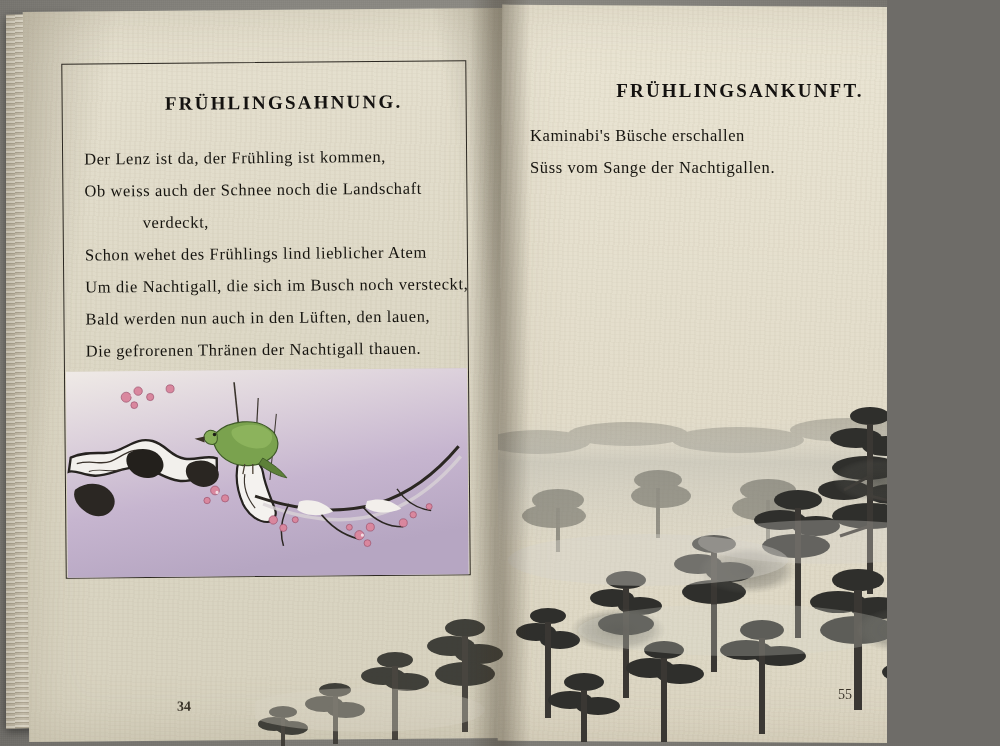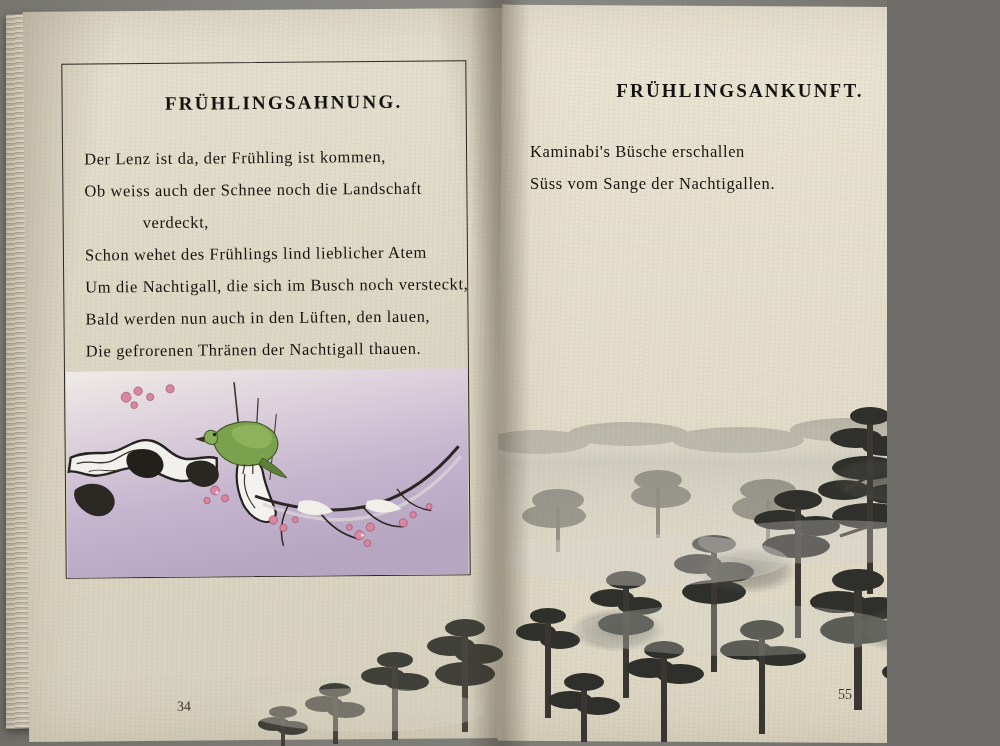--- a/index.html
+++ b/index.html
@@ -174,29 +174,29 @@
     width: 400px;
   }
   #left-text .poem-title { margin-bottom: 34px; }
   #left-text .poem-line { text-align: left; }
 
   #right-text {
     left: 530px;
     top: 80px;
     width: 420px;
   }
-  #right-text .poem-title { margin-bottom: 40px; }
+  #right-text .poem-title { margin-bottom: 24px; }
 
   .folio {
     position: absolute;
     font-family: "Liberation Serif", serif;
     font-size: 14px;
     color: #3a342a;
   }
-  #folio-left { left: 148px; top: 688px; }
+  #folio-left { left: 148px; top: 688px; font-weight: bold; }
   #folio-right { left: 838px; top: 687px; }
 
   
   .illus-left {
     position: absolute;
     left: 40px;
     top: 360px;
     width: 401px;
     height: 206px;
     overflow: hidden;

